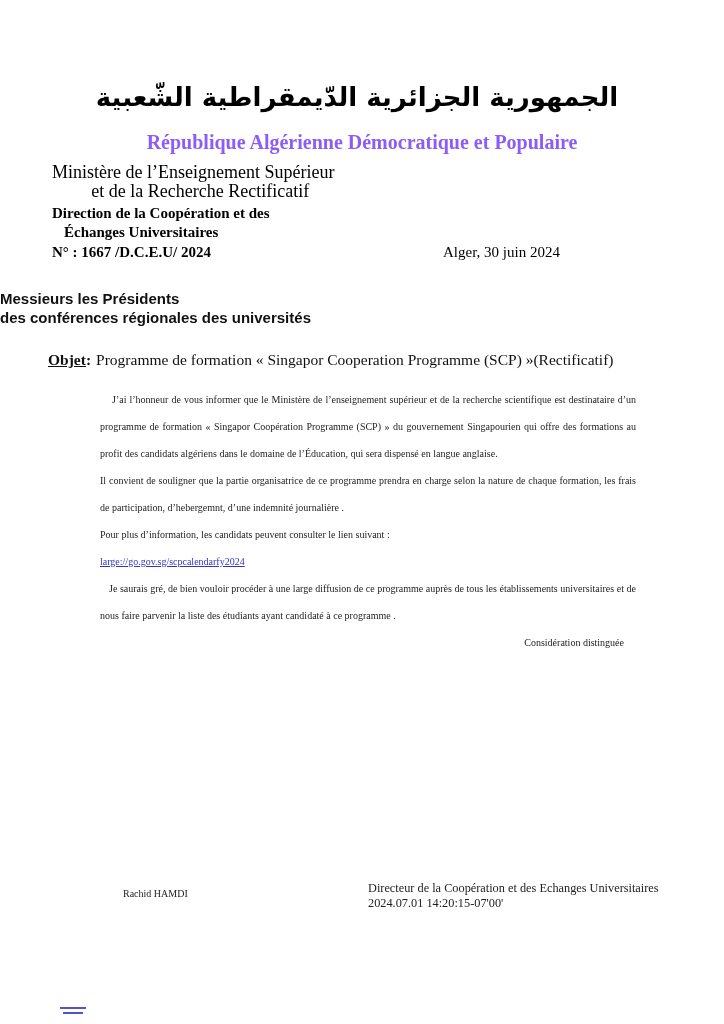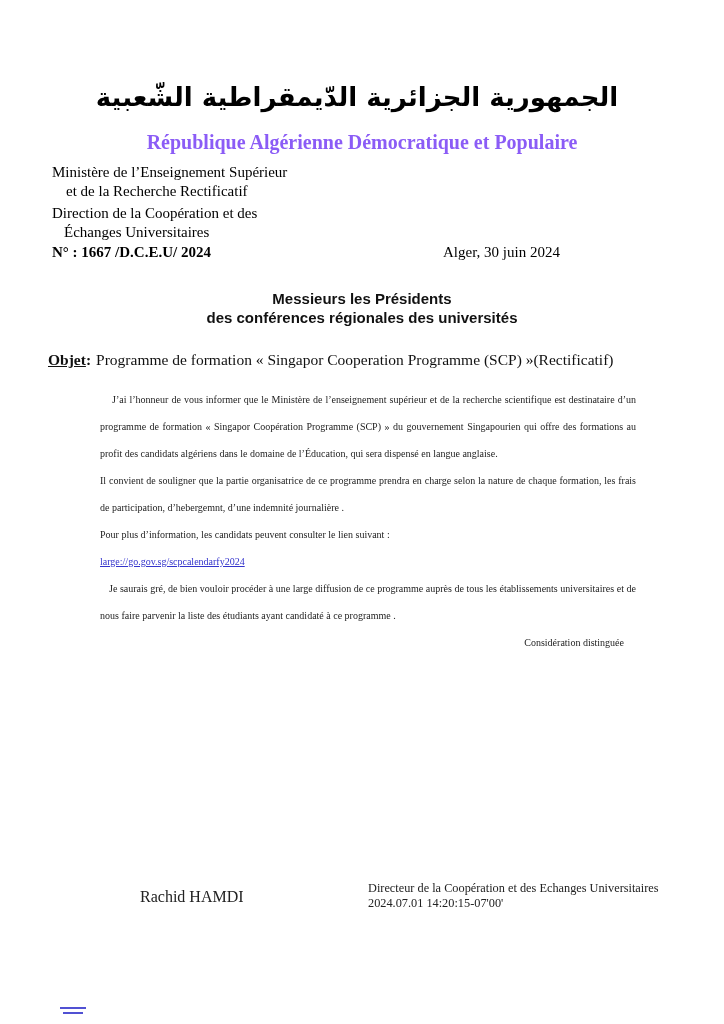--- a/index.html
+++ b/index.html
@@ -28,49 +28,50 @@
     top: 131px; left: 0; right: 0;
     text-align: center;
     font-weight: bold;
     font-size: 20px;
     color: #8b5cf6;
   }
 
   .ministry {
     position: absolute;
     top: 163px; left: 52px;
-    font-size: 15px;
+    font-size: 18px;
     line-height: 19px;
     color: #000;
+    text-align: center;
   }
   .ministry .line2 { padding-left: 14px; }
 
   .direction {
     position: absolute;
     top: 204px; left: 52px;
     font-size: 15px;
-    font-weight: normal;
+    font-weight: bold;
     line-height: 19px;
     color: #000;
   }
   .direction .line2 { padding-left: 12px; }
 
   .ref-row {
     position: absolute;
     top: 244px; left: 52px; width: 620px;
     font-size: 15px;
     color: #000;
   }
   .ref-number { font-weight: bold; }
   .city-date { position: absolute; left: 391px; top: 0; font-weight: normal; }
 
   .addressee {
     position: absolute;
     top: 289px; left: 0; right: 0;
-    text-align: center;
+    text-align: left;
     font-family: "Liberation Sans", sans-serif;
     font-weight: bold;
     font-size: 15px;
     line-height: 19px;
     color: #111;
   }
 
   .subject-line {
     position: absolute;
     top: 351px; left: 48px; width: 640px;
@@ -98,22 +99,22 @@
     cursor: pointer;
   }
 
   .closing {
     text-align: right;
     padding-right: 12px;
   }
 
   .sig-name {
     position: absolute;
-    top: 888px; left: 140px;
-    font-size: 16px;
+    top: 888px; left: 123px;
+    font-size: 10px;
     color: #222;
   }
   .sig-block {
     position: absolute;
     top: 881px; left: 368px; width: 300px;
     font-size: 12.3px;
     line-height: 15px;
     color: #222;
   }
 

